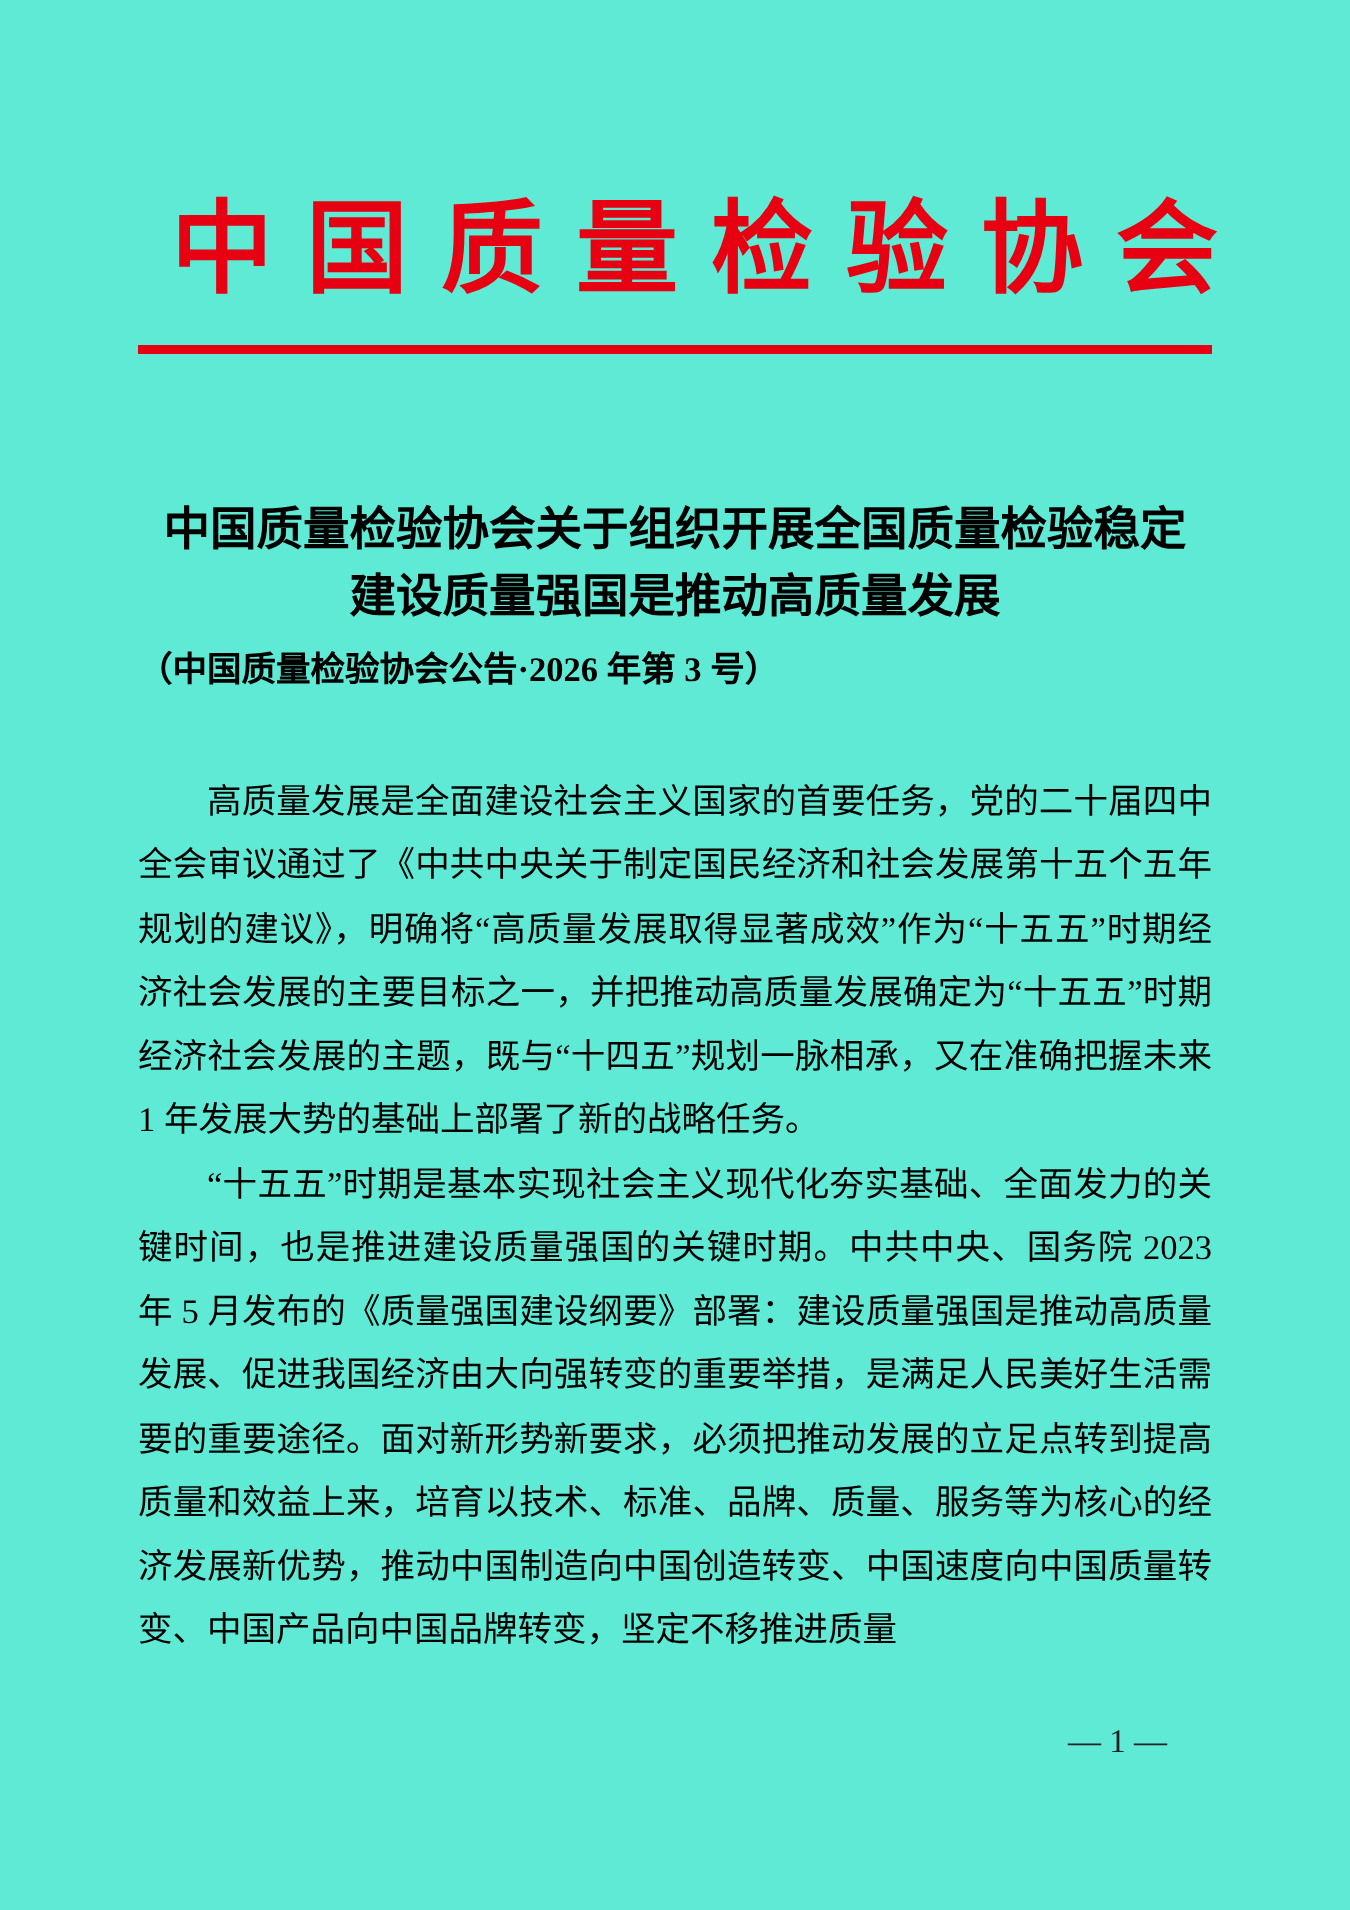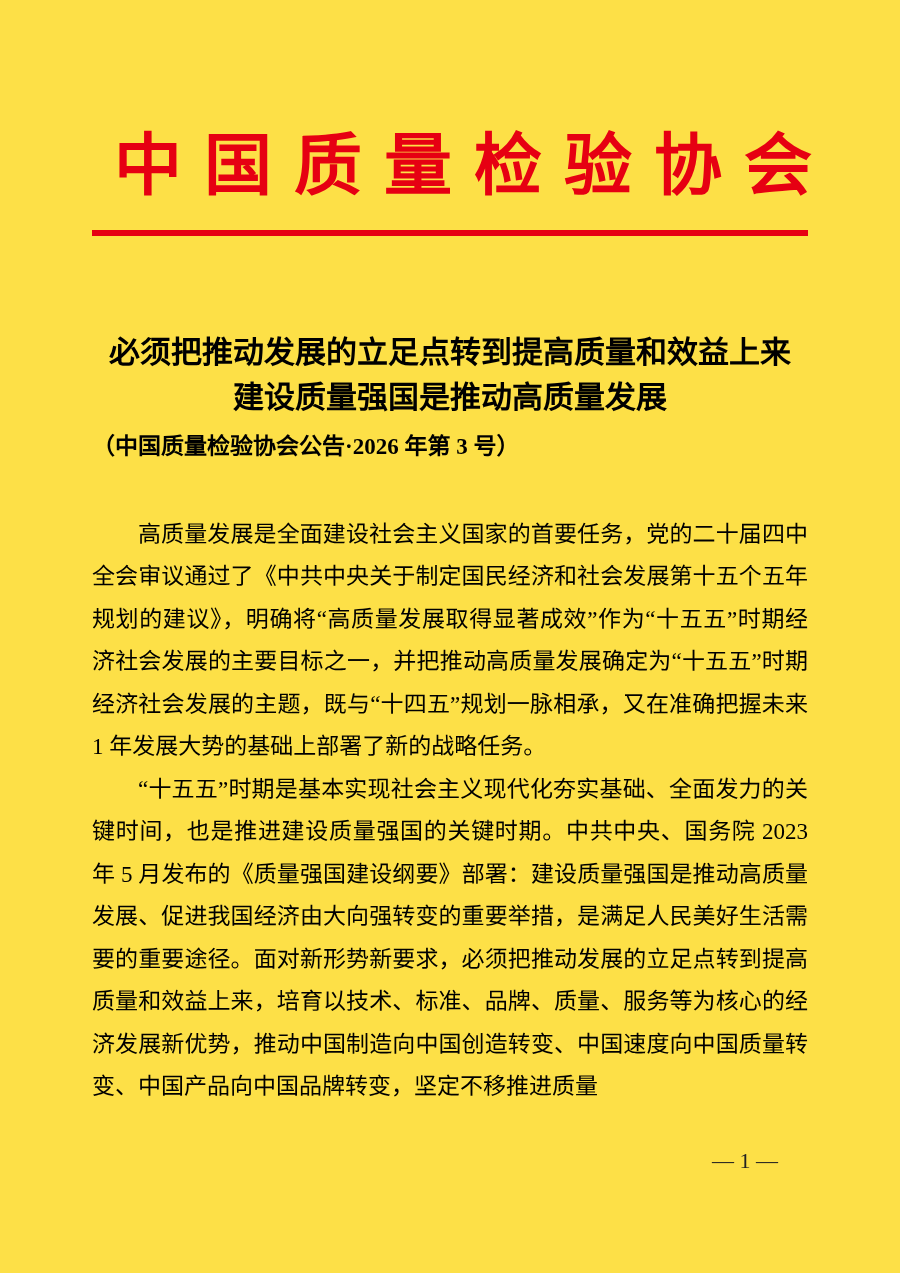--- a/index.html
+++ b/index.html
@@ -5,21 +5,21 @@
   html, body {
     margin: 0;
     padding: 0;
     background: #ffffff;
   }
   .page {
     position: relative;
     width: 900px;
     height: 1273px;
     margin: 0 auto;
-    background: #fde047;
+    background: #5eead4;
     overflow: hidden;
     font-family: "Liberation Serif", serif;
     color: #000000;
   }
   .content {
     width: 716px;
     margin: 0 auto;
   }
   
   .org-name {
@@ -84,21 +84,21 @@
 <body>
 
 <div class="page">
   <div class="content">
 
     <div class="org-name">中国质量检验协会</div>
 
     <hr class="red-rule">
 
     <div class="doc-title">
-      <div>必须把推动发展的立足点转到提高质量和效益上来</div>
+      <div>中国质量检验协会关于组织开展全国质量检验稳定</div>
       <div>建设质量强国是推动高质量发展</div>
     </div>
 
     <div class="doc-subtitle">（中国质量检验协会公告·2026 年第 3 号）</div>
 
     <div class="doc-body">
       <p>高质量发展是全面建设社会主义国家的首要任务，党的二十届四中全会审议通过了《中共中央关于制定国民经济和社会发展第十五个五年规划的建议》，明确将“高质量发展取得显著成效”作为“十五五”时期经济社会发展的主要目标之一，并把推动高质量发展确定为“十五五”时期经济社会发展的主题，既与“十四五”规划一脉相承，又在准确把握未来 1 年发展大势的基础上部署了新的战略任务。</p>
       <p>“十五五”时期是基本实现社会主义现代化夯实基础、全面发力的关键时间，也是推进建设质量强国的关键时期。中共中央、国务院 2023 年 5 月发布的《质量强国建设纲要》部署：建设质量强国是推动高质量发展、促进我国经济由大向强转变的重要举措，是满足人民美好生活需要的重要途径。面对新形势新要求，必须把推动发展的立足点转到提高质量和效益上来，培育以技术、标准、品牌、质量、服务等为核心的经济发展新优势，推动中国制造向中国创造转变、中国速度向中国质量转变、中国产品向中国品牌转变，坚定不移推进质量</p>
     </div>
 

